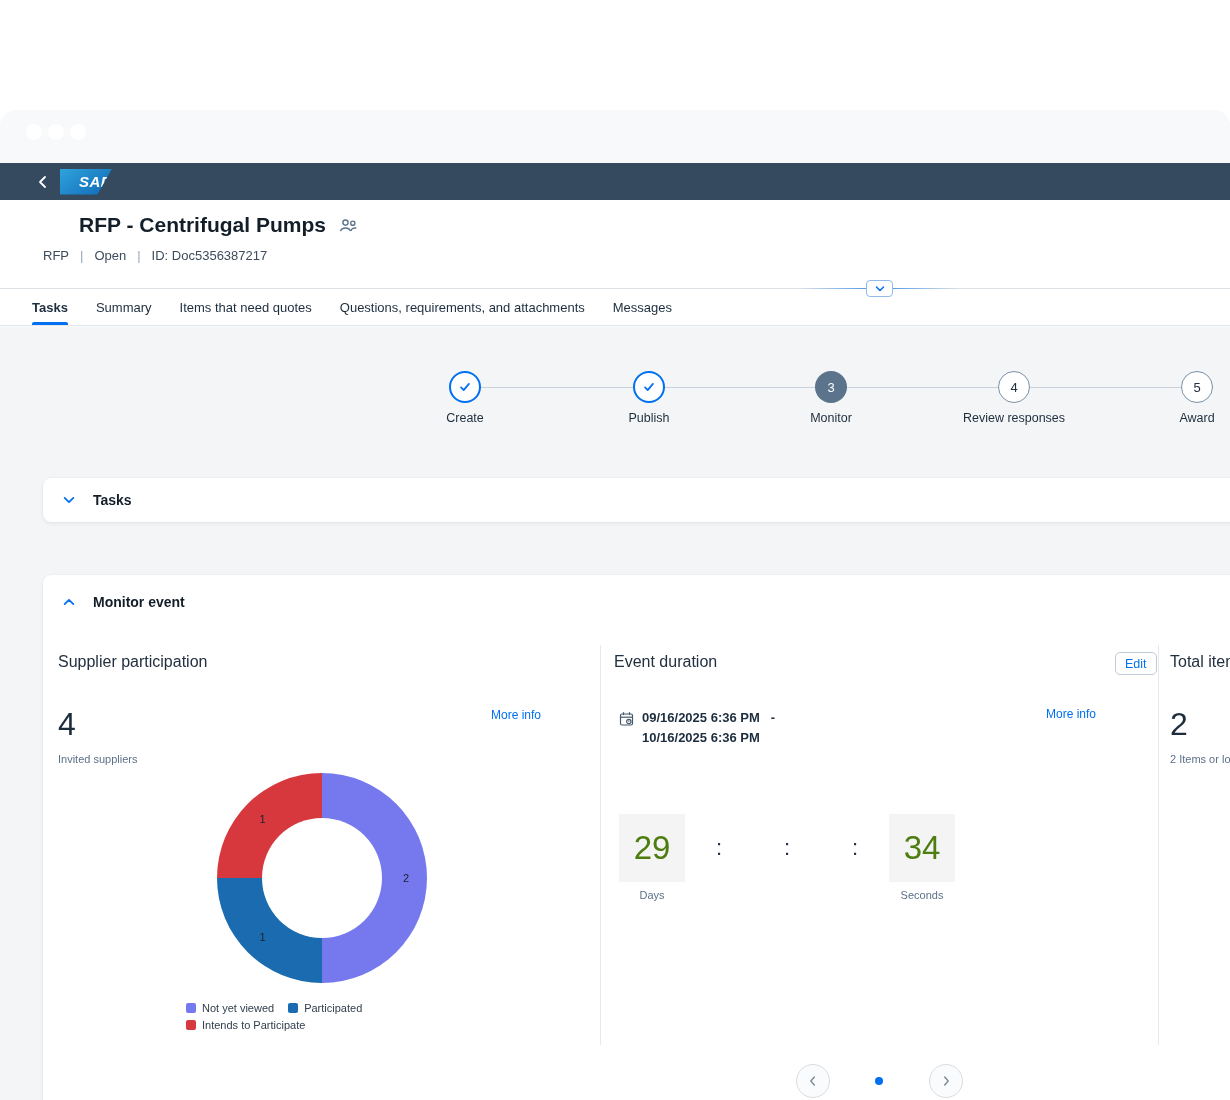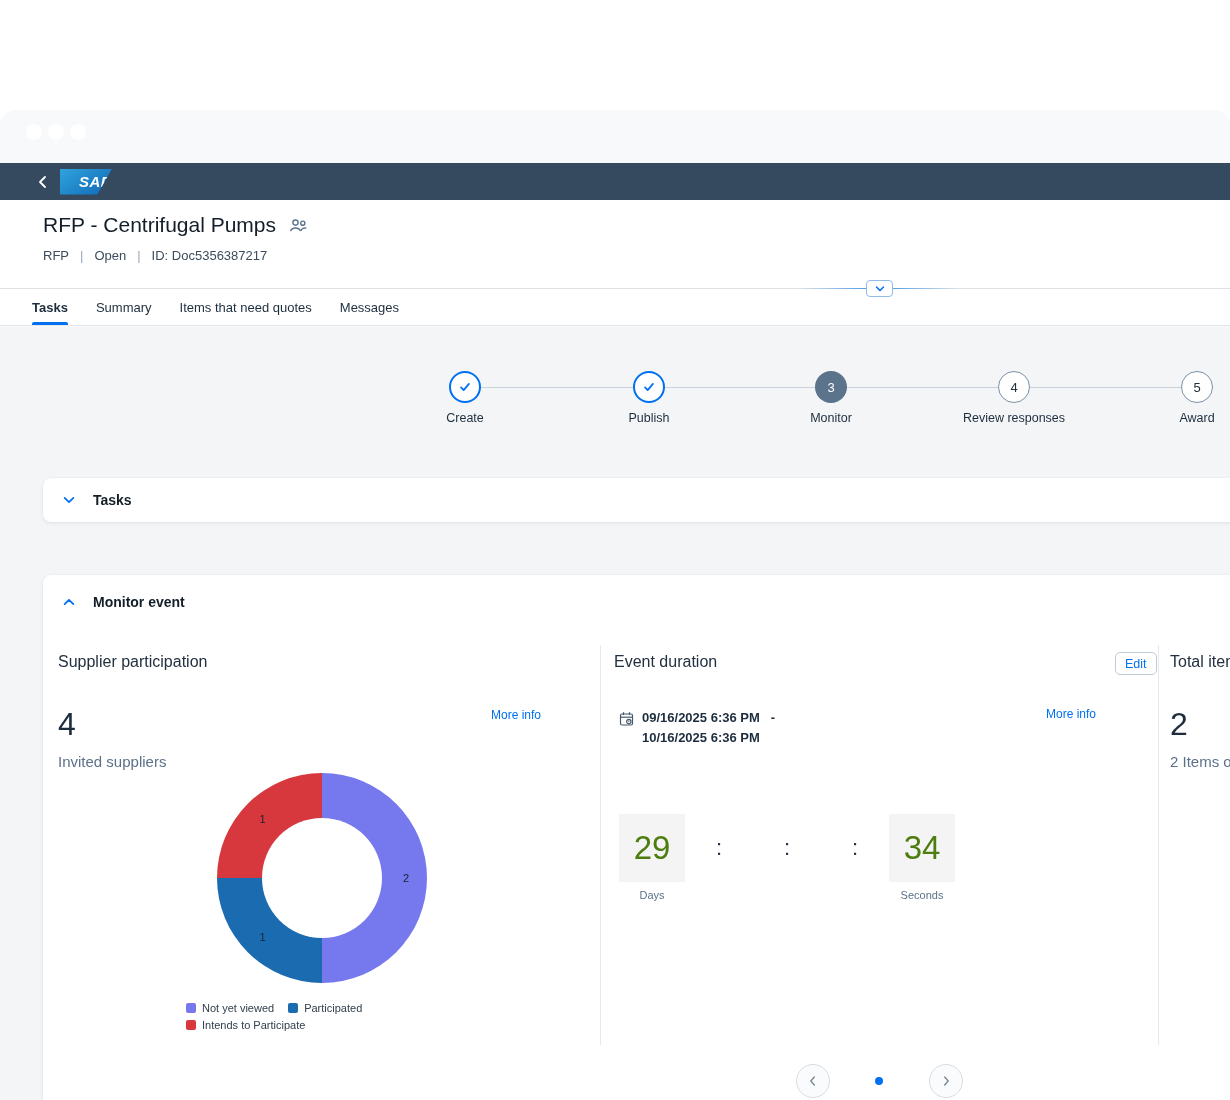--- a/index.html
+++ b/index.html
@@ -19,21 +19,21 @@
   .back-btn { width:30px; height:37px; display:flex; align-items:center; justify-content:center; margin-left:28px; cursor:pointer; }
   .sap-logo { width:52px; height:26px; margin-left:2px;
               background:linear-gradient(145deg,#2FA4DC 0%,#1673BE 80%);
               clip-path:polygon(0 0,100% 0,72% 100%,0 100%);
               display:flex; align-items:center; }
   .sap-logo span { color:#fff; font-weight:bold; font-style:italic; font-size:15px; padding-left:7px; letter-spacing:.5px;margin-left:12px; }
 
   
   .header { position:absolute; top:200px; left:0; width:100%; height:89px; background:#fff; z-index:2; }
   .title-row { padding:13px 0 0 43px; display:flex; align-items:center; gap:13px; }
-  .page-title { font-size:21px; font-weight:400; color:#131E29; }
+  .page-title { font-size:21px; font-weight:700; color:#131E29;margin-left:36px; }
   .meta-row { padding:11px 0 0 43px; display:flex; align-items:center; gap:11px; font-size:13px; color:#3C4C5C; }
   .meta-sep { color:#9AA7B6; }
 
   .header-divider { position:absolute; top:288px; left:0; width:100%; height:1px; background:#DCE1E6; z-index:2; }
   .collapse-glow { position:absolute; top:288px; left:799px; width:160px; height:1px; z-index:2;
                    background:linear-gradient(90deg,rgba(46,139,232,0),rgba(46,139,232,.75) 40%,rgba(46,139,232,.75) 60%,rgba(46,139,232,0)); }
   .collapse-btn { position:absolute; top:280px; left:866px; width:27px; height:17px; background:#fff;
                   border:1px solid #8FBCEC; border-radius:4px; display:flex; align-items:center; justify-content:center;
                   z-index:3; cursor:pointer; }
 
@@ -64,21 +64,21 @@
   .card-tasks { top:478px; width:1200px; height:44px; }
   .card-monitor { top:575px; width:1200px; height:560px; }
   .section-head { position:absolute; left:19px; display:flex; align-items:center; gap:17px; cursor:pointer; }
   .card-tasks .section-head { top:14px; }
   .card-monitor .section-head { top:19px; }
   .section-title { font-size:14px; font-weight:bold; color:#131E29; }
 
   
   .tile-title { position:absolute; font-size:16px; color:#22303F; }
   .kpi-value { position:absolute; font-size:32px; color:#1D2D3E; }
-  .kpi-caption { position:absolute; font-size:15px; color:#5C7189; }
+  .kpi-caption { position:absolute; font-size:11px; color:#5C7189; }
   .more-info { position:absolute; font-size:12px; color:#0070F2; cursor:pointer; }
   .v-divider { position:absolute; top:70px; width:1px; height:400px; background:#E5E9ED; }
 
   
   .donut { position:absolute; left:174px; top:198px; width:210px; height:210px; }
   .donut-ring { width:210px; height:210px; border-radius:50%; }
   .donut-hole { position:absolute; inset:45px; background:#fff; border-radius:50%; }
   .donut-labels { position:absolute; inset:0; }
   .slice-label { position:absolute; transform:translate(-50%,-50%); font-size:11px; color:#16222E; }
   .legend { position:absolute; left:143px; top:427px; display:flex; flex-direction:column; gap:5px; font-size:11px; color:#32404E; }
@@ -154,20 +154,21 @@
   <div class="collapse-btn">
     <svg width="10" height="8" viewBox="0 0 10 8">
         <polyline points="1.5,2 5,5.5 8.5,2" fill="none" stroke="#0070F2" stroke-width="1.5" stroke-linecap="round" stroke-linejoin="round"></polyline>
       </svg>
   </div>
 
   <div class="tabbar">
     <div class="tab active">Tasks</div>
     <div class="tab">Summary</div>
     <div class="tab">Items that need quotes</div>
+    <div class="tab">Questions, requirements, and attachments</div>
     <div class="tab">Messages</div>
   </div>
 
   <div class="content-bg"></div>
 
   <div class="stepper">
     <div class="step-line"></div>
 
     <div class="step" style="left:395px">
       <div class="step-circle done">

